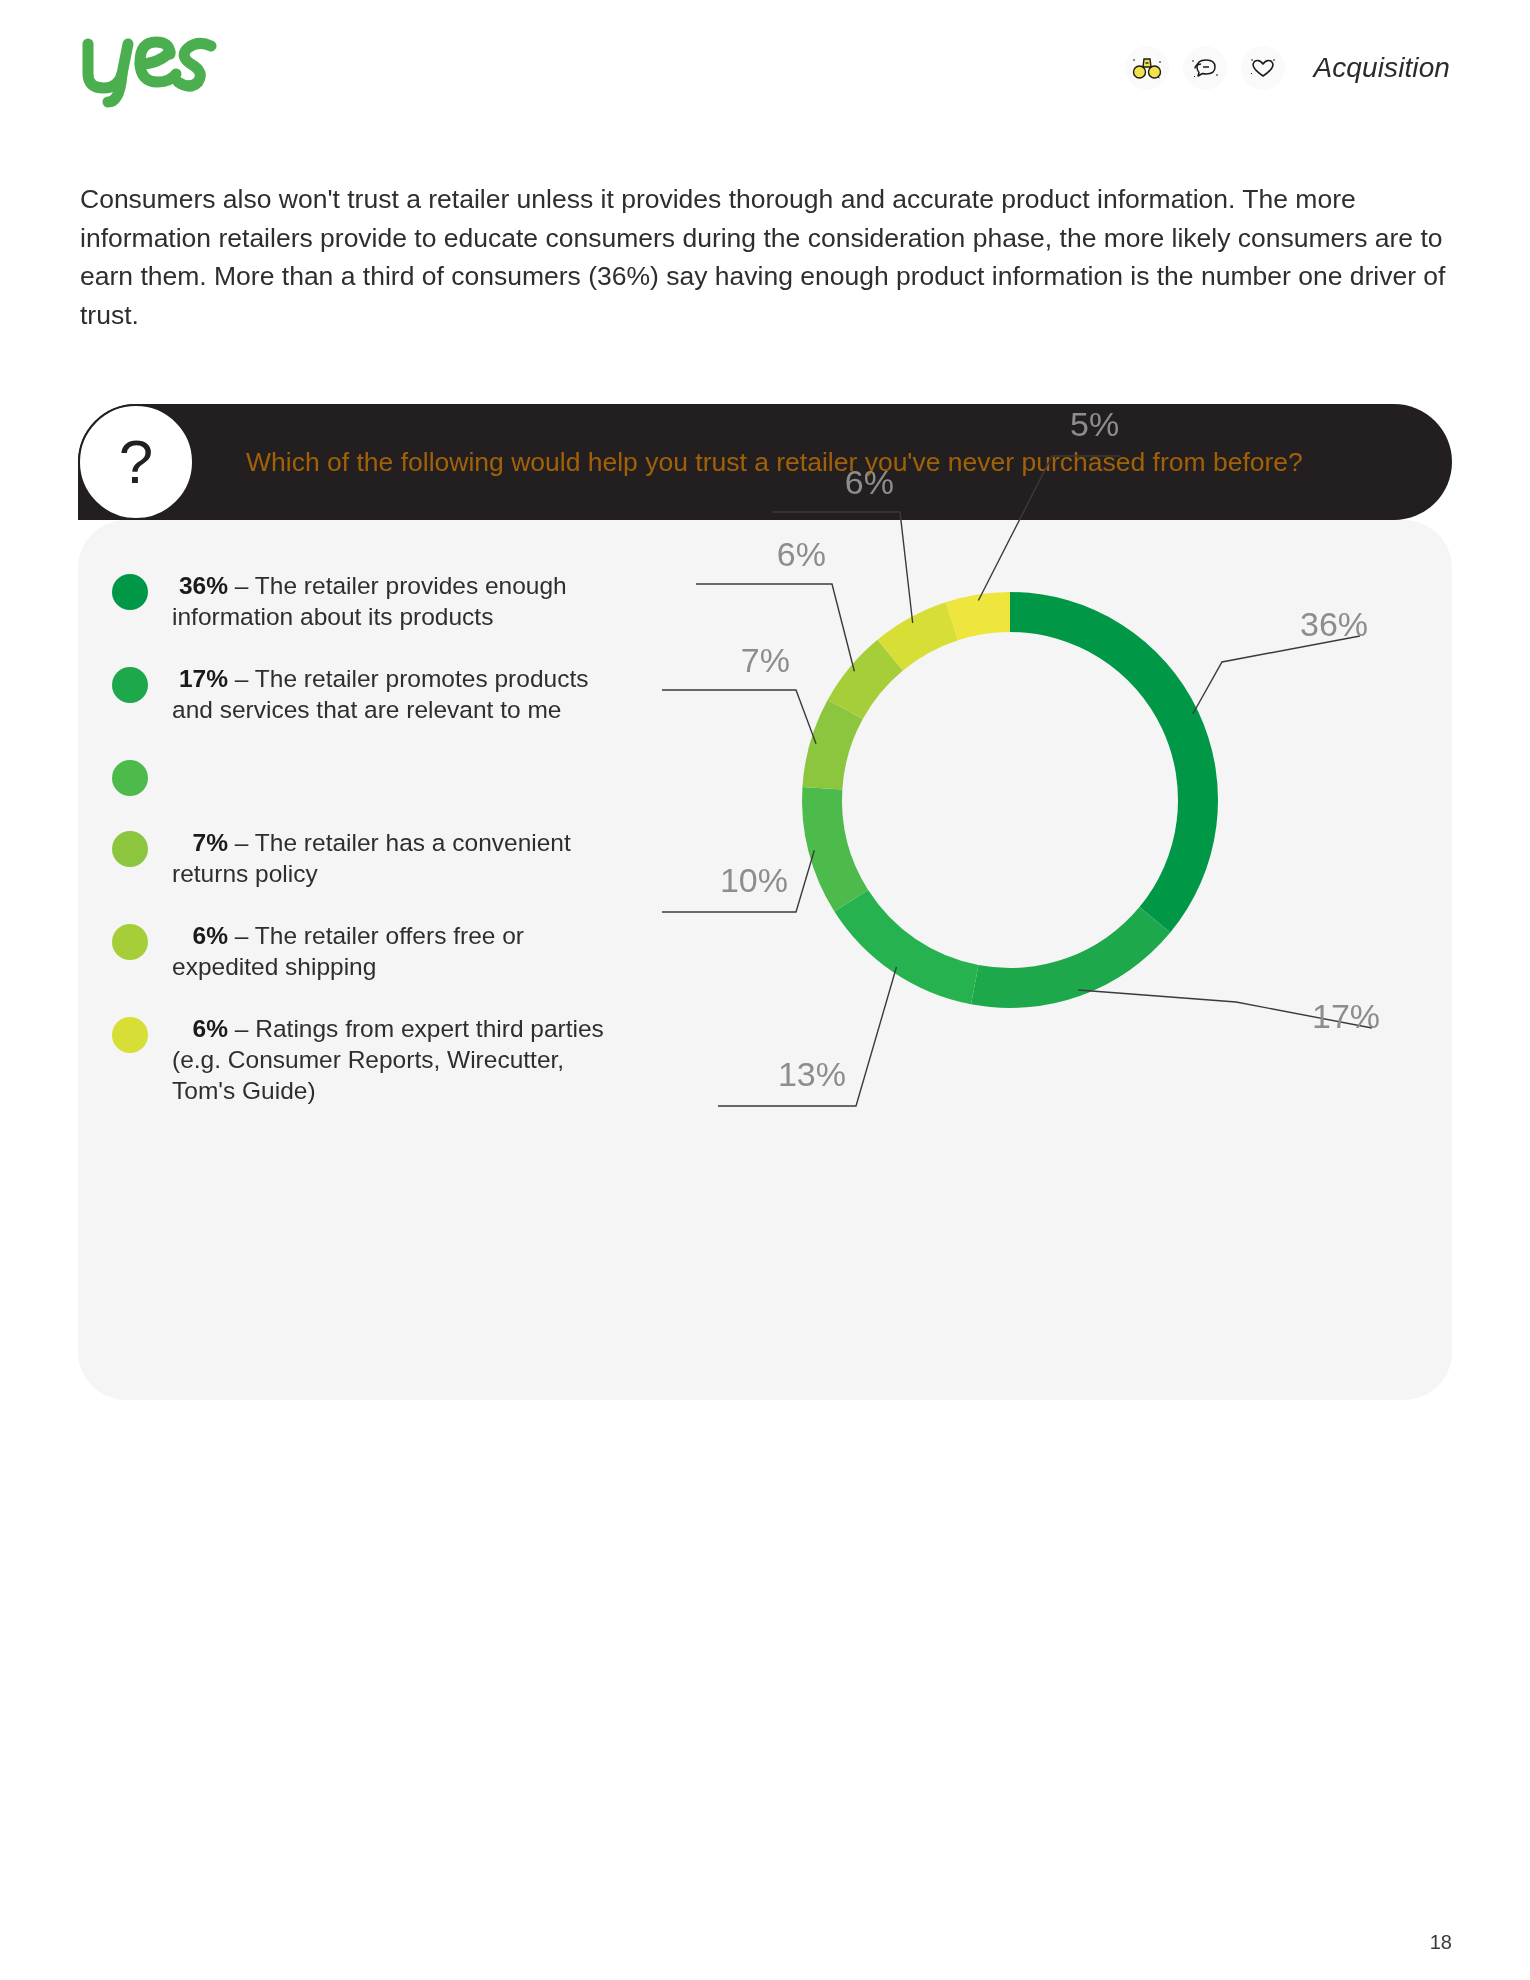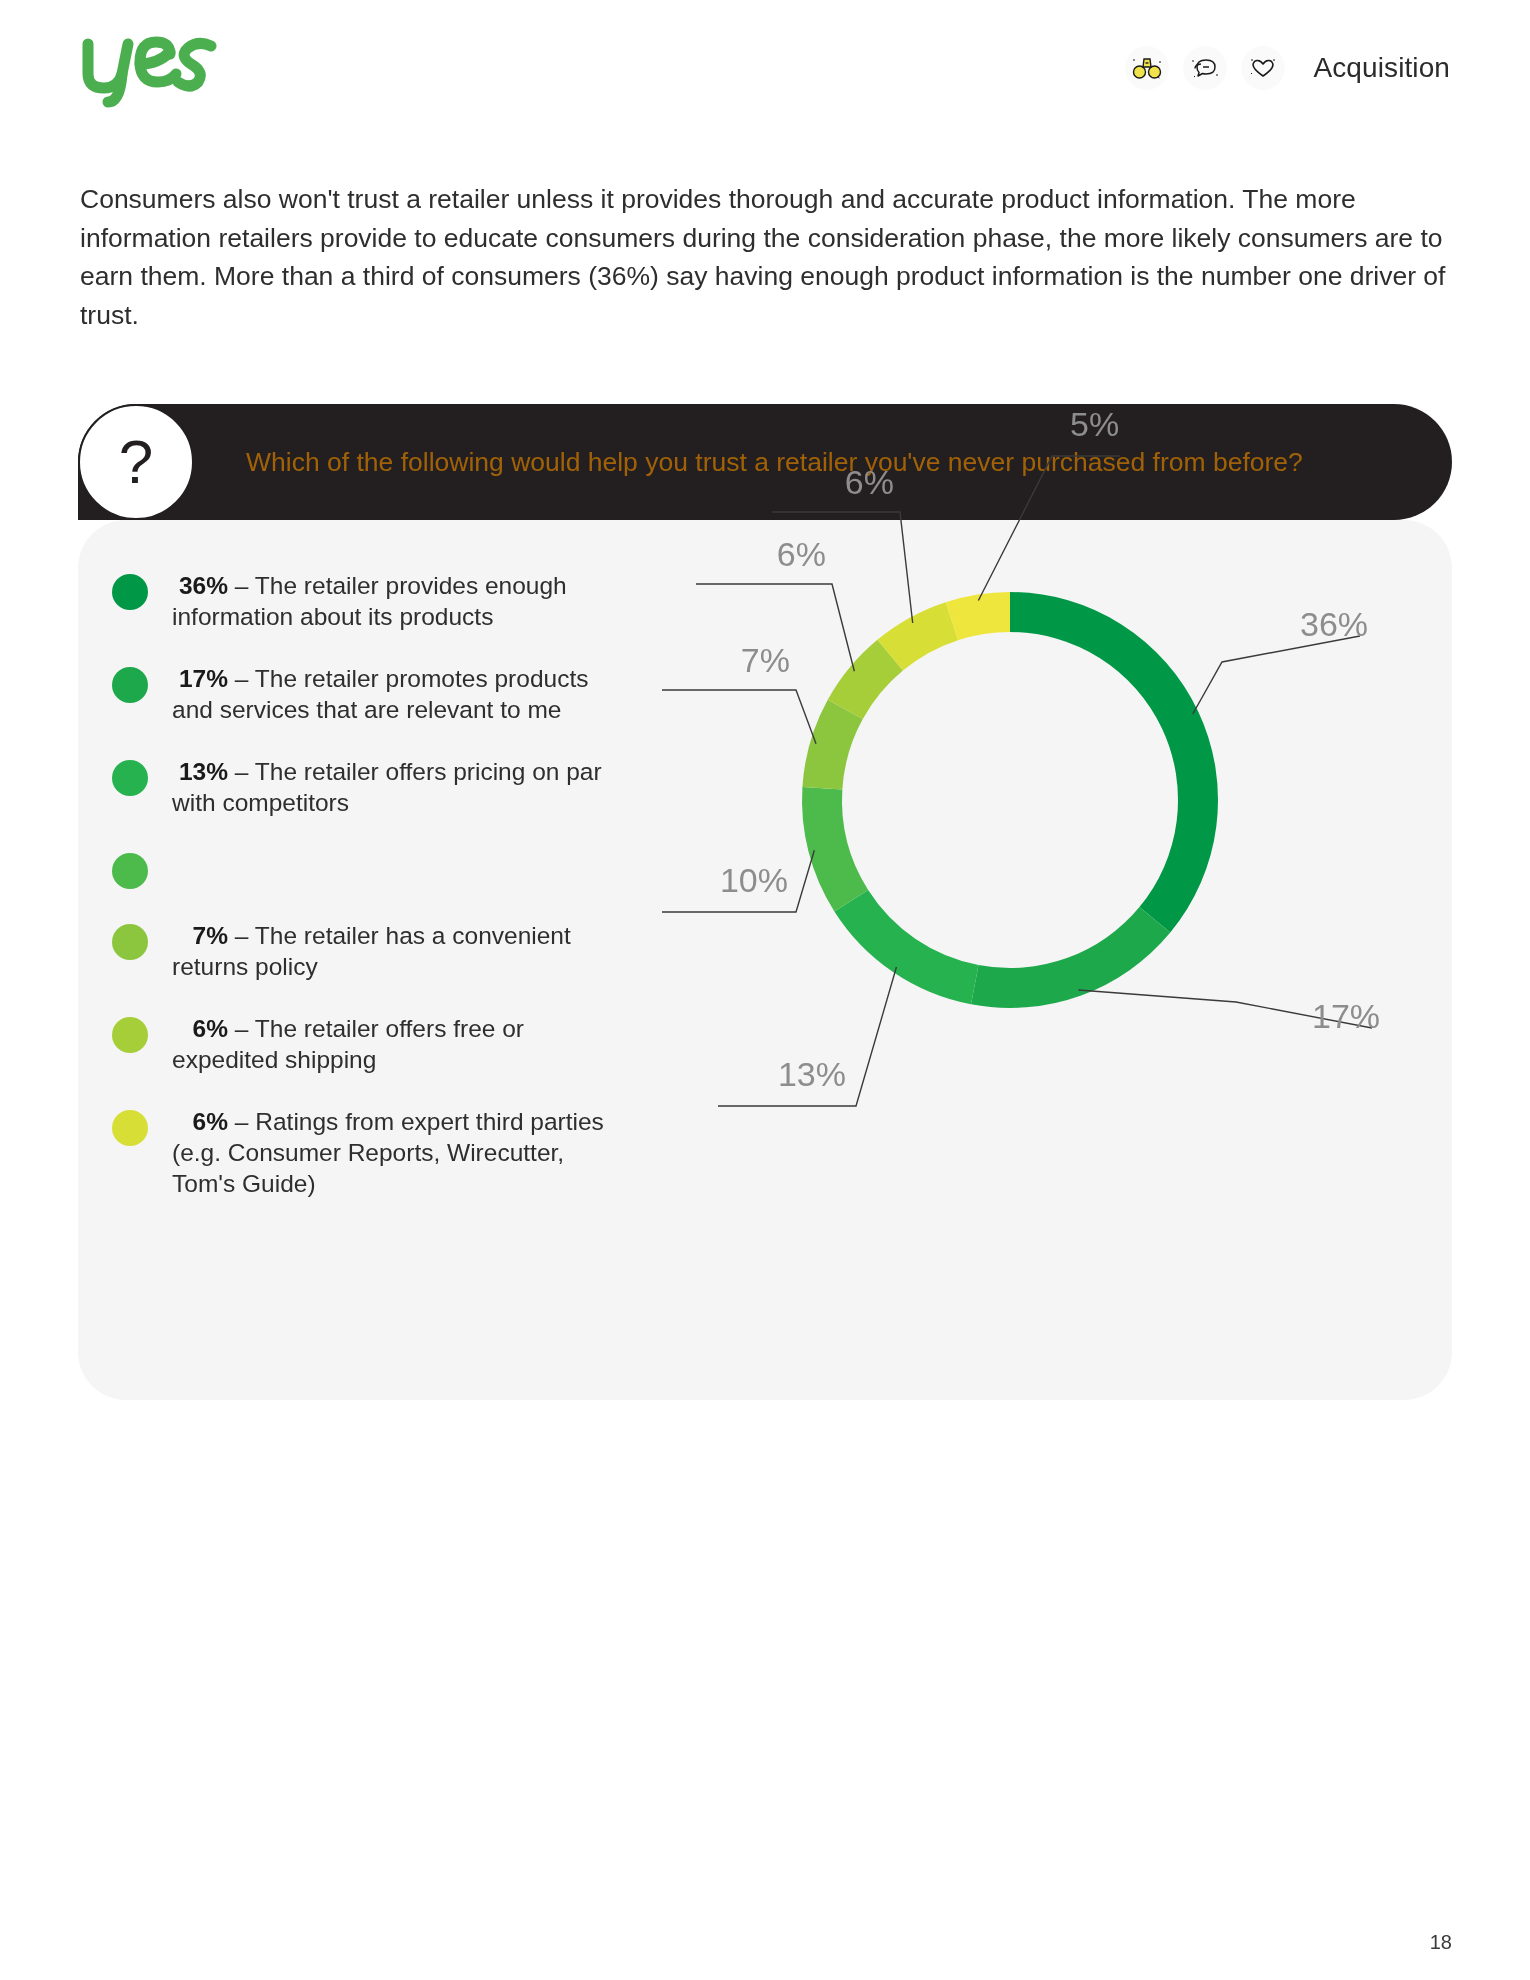--- a/index.html
+++ b/index.html
@@ -6,21 +6,21 @@
   html, body {
     width:1530px; height:1980px;
     background:#ffffff;
     font-family:"Liberation Sans", sans-serif;
     color:#2b2b2b;
     overflow:hidden;
   }
   .page { position:relative; width:1530px; height:1980px; }
 
   
-  .header { position:absolute; top:0; left:0; width:1530px; height:135px; }
+  .header { position:absolute; top:0; left:0; width:1530px; height:135px;font-style:italic; }
   .logo { position:absolute; left:78px; top:30px; width:140px; height:78px; }
   .header-right {
     position:absolute; right:80px; top:46px;
     display:flex; align-items:center; gap:14px;
   }
   .icon-circle {
     width:44px; height:44px; border-radius:50%;
     display:flex; align-items:center; justify-content:center;
     background:#fafafa;
   }
@@ -169,28 +169,20 @@
 
     <div class="legend-item">
       <span class="dot" style="background:#1ea84c"></span>
       <div class="legend-text">
         <b class="legend-pct">17%</b>
         <span>–</span>
         <span class="legend-body">The retailer promotes products and services that are relevant to me</span>
       </div>
     </div>
 
-    <div class="legend-item">
-      <span class="dot" style="background:#25b24f"></span>
-      <div class="legend-text">
-        <b class="legend-pct">13%</b>
-        <span>–</span>
-        <span class="legend-body">The retailer offers pricing on par with competitors</span>
-      </div>
-    </div>
 
     <div class="legend-item">
       <span class="dot" style="background:#4cbb4c"></span>
     </div>
 
     <div class="legend-item">
       <span class="dot" style="background:#8cc63f"></span>
       <div class="legend-text">
         <b class="legend-pct">7%</b>
         <span>–</span>

